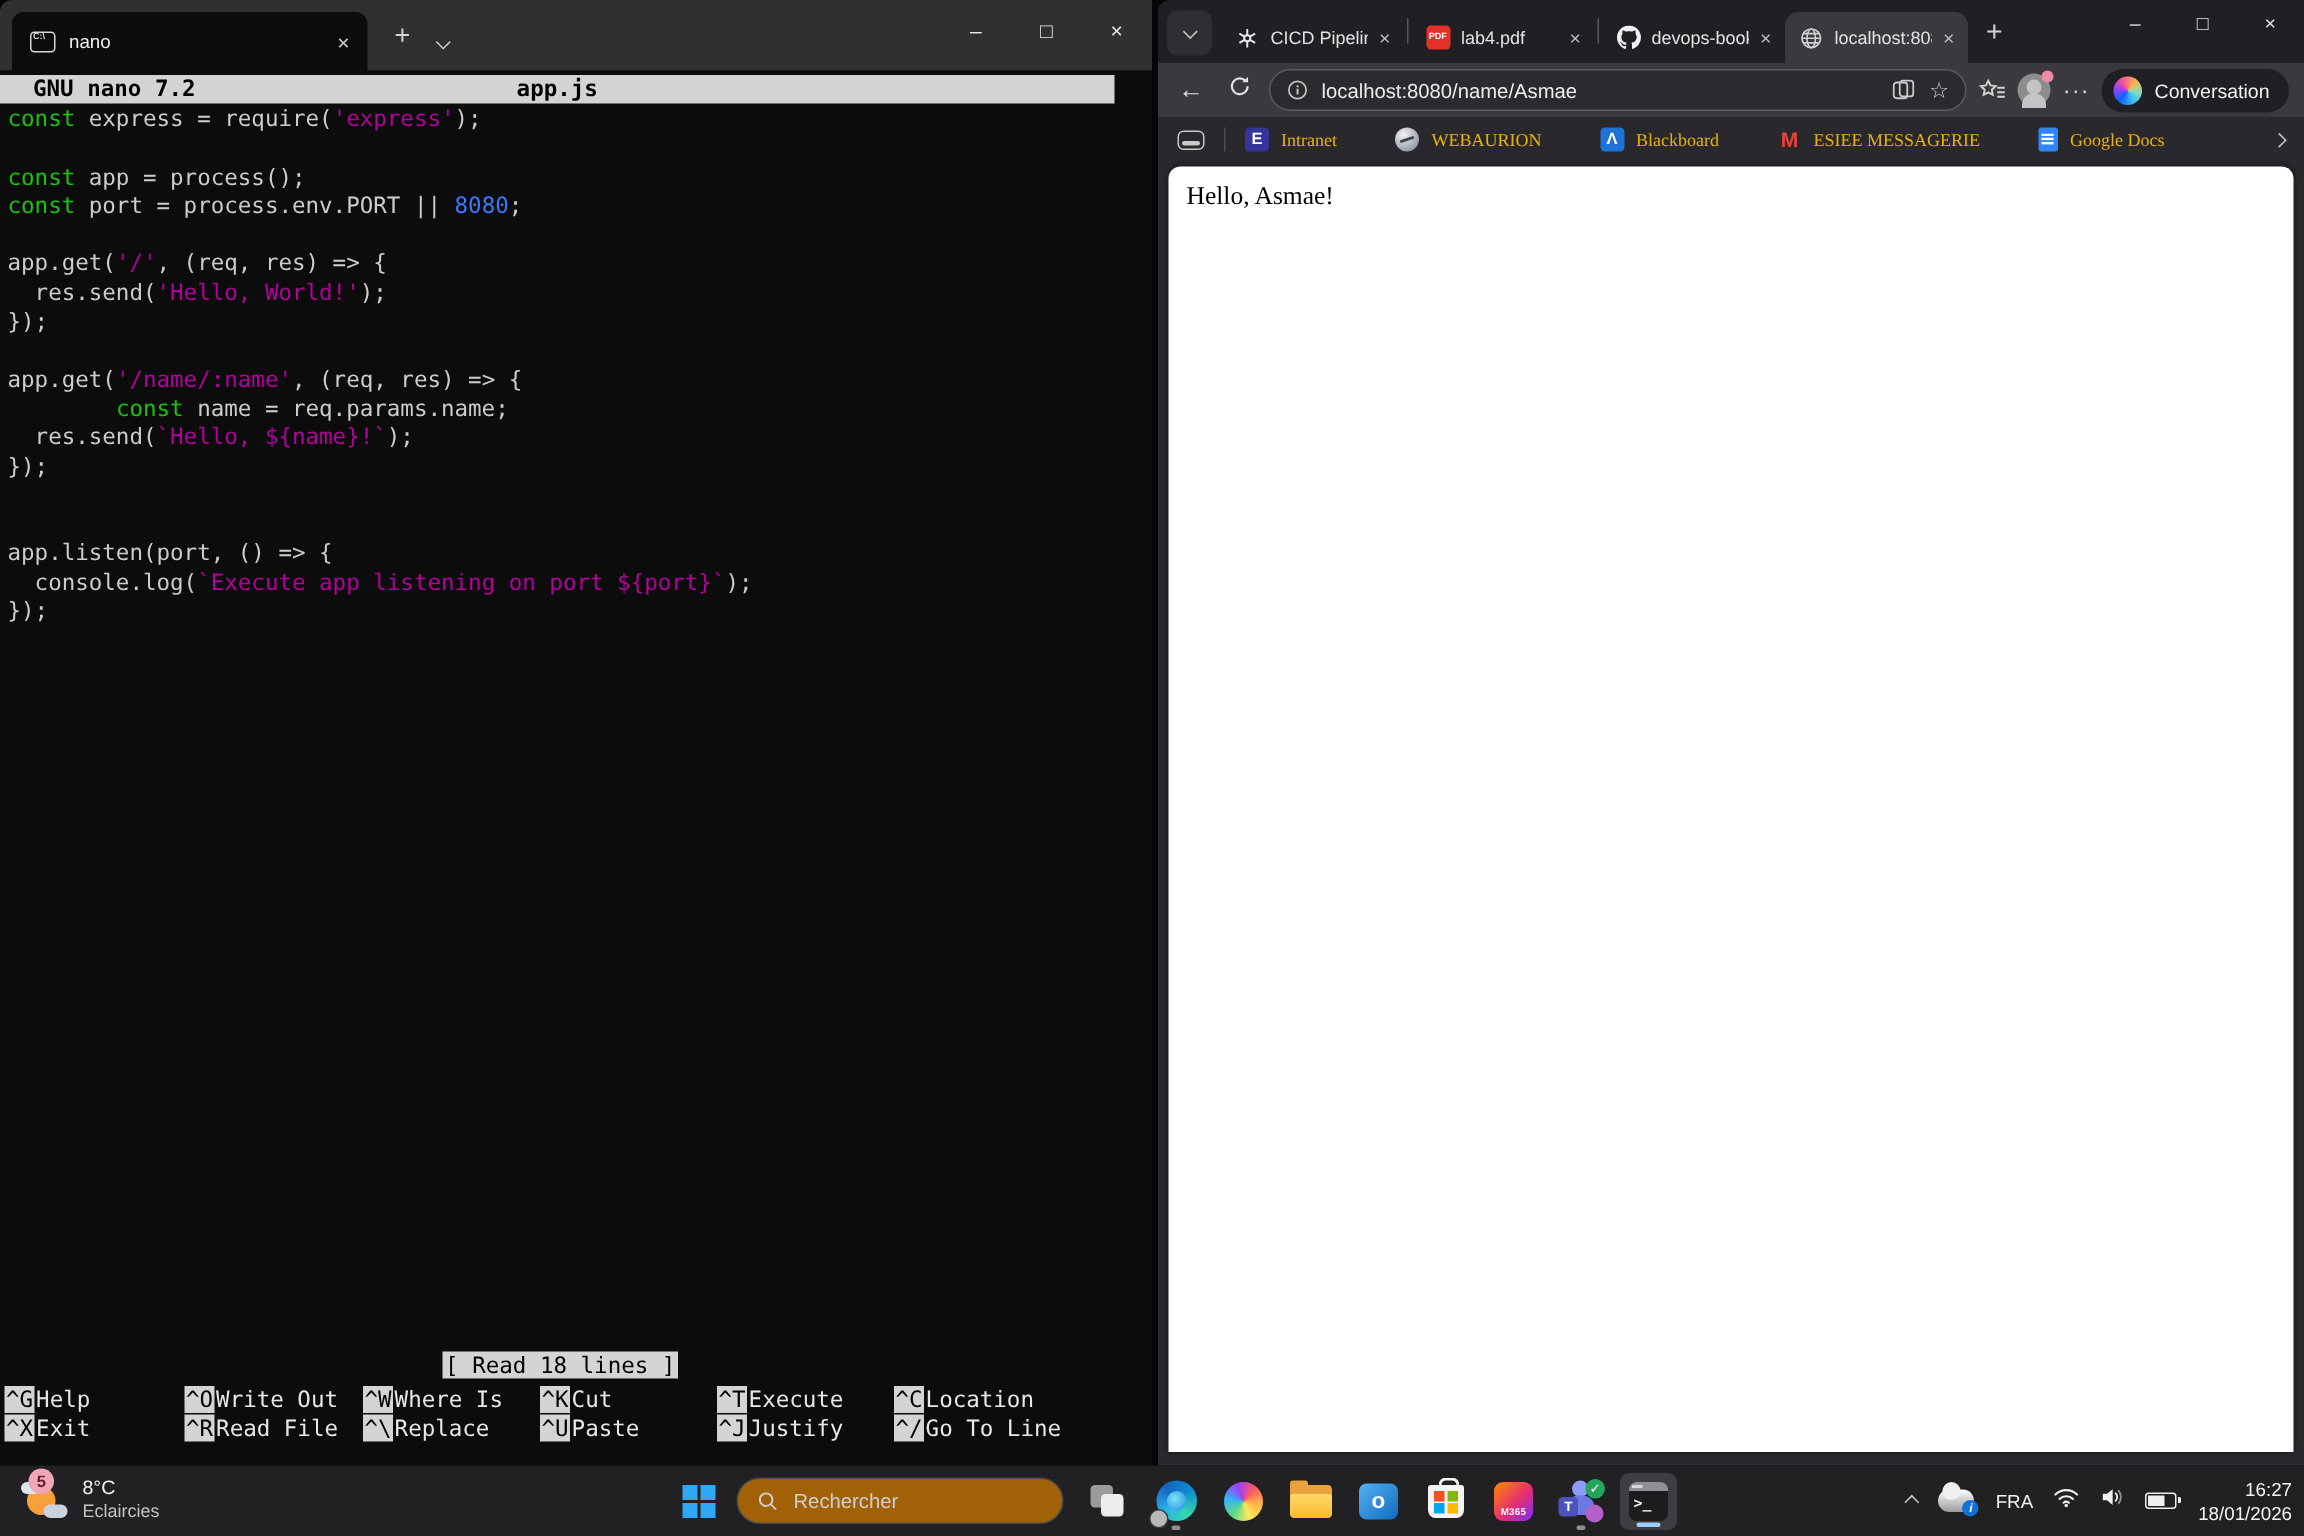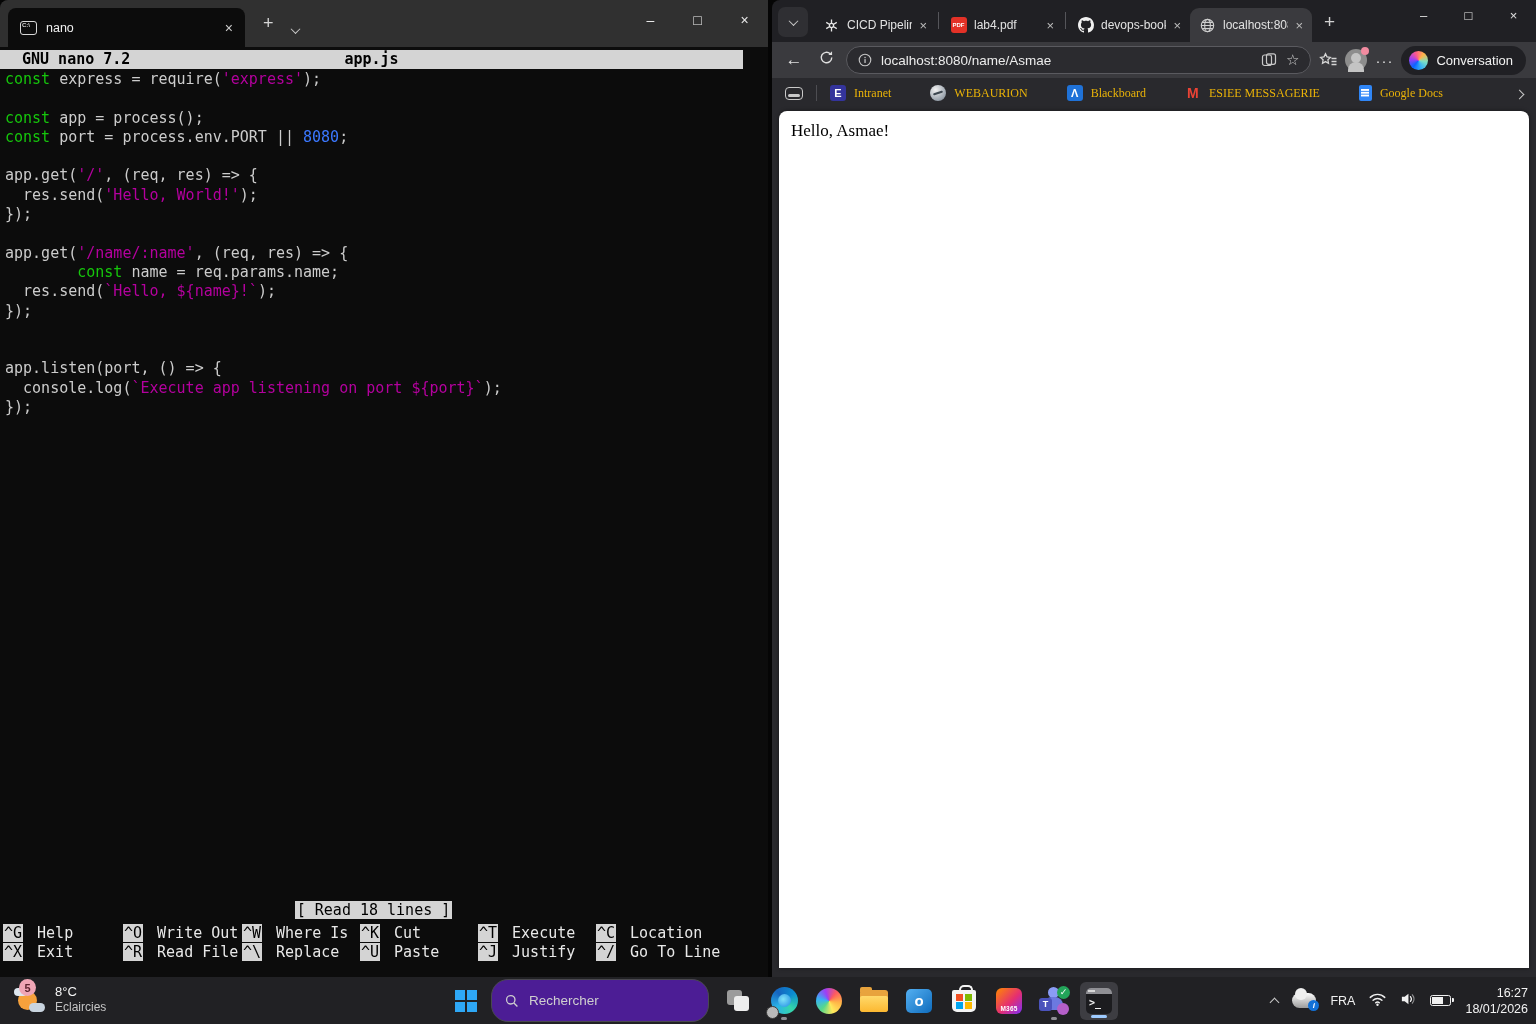--- a/index.html
+++ b/index.html
@@ -38,21 +38,21 @@
   .tok-kw { color:var(--keyword_green); }
   .tok-str { color:var(--string_magenta); }
   .tok-num { color:var(--number_blue); }
   .tok-pl { color:var(--terminal_fg); }
   .nano-footer { position:absolute; left:3px; right:24px; bottom:15px; }
   .nano-status-row { text-align:center; height:19px; margin-bottom:4px; }
   .nano-status { background:#d4d4d4; color:#000; padding:0 2px; }
   .nano-shortcuts { display:grid; grid-template-columns:120px 119px 118px 118px 118px 1fr; line-height:19px; }
   .sc { white-space:nowrap; }
   .sc-key { background:#d4d4d4; color:#000; padding:0 1px; }
-  .sc-label { color:#e8e8e8; margin-left:14px; }
+  .sc-label { color:#e8e8e8; margin-left:1px; }
 
   
   .bwin { position:absolute; left:772px; top:0; width:764px; height:977px; background:#202024; border-radius:8px 0 0 0; color:#ccc; }
   .tabstrip { position:relative; height:42px; display:flex; align-items:flex-end; padding-left:6px; }
   .tabsearch { width:30px; height:30px; margin:0 6px 6px 0; border-radius:7px; background:#2f2f33;
                display:flex; align-items:center; justify-content:center; align-self:flex-start; margin-top:7px; }
   .b-tab { height:34px; width:122px; display:flex; align-items:center; padding:0 9px; border-radius:9px 9px 0 0; gap:7px; flex:none; }
   .b-tab.active { background:#3a3a3e; }
   .b-tab-title { flex:1; overflow:hidden; white-space:nowrap; font-size:12px; color:#e2e2e2; }
   .b-tab-close { color:#bdbdbd; font-size:13px; }
@@ -111,21 +111,21 @@
   .w-cloud2 { position:absolute; left:2px; top:6px; width:13px; height:8px; border-radius:7px; background:#dde6ee; }
   .w-badge { position:absolute; left:7px; top:-3px; width:17px; height:17px; border-radius:50%; background:#f0a6b6;
              color:#5d2430; font-size:11px; font-weight:bold; display:flex; align-items:center; justify-content:center; }
   .w-temp { font-size:13px; color:#f4f4f4; line-height:16px; }
   .w-cond { font-size:12px; color:#c4c4c4; line-height:15px; }
 
   .tb-center { position:absolute; left:446px; top:0; height:47px; display:flex; align-items:center; gap:5px; }
   .startbtn { width:40px; height:40px; display:flex; align-items:center; justify-content:center; }
   .start-grid { width:22px; height:22px; display:grid; grid-template-columns:10px 10px; grid-template-rows:10px 10px; gap:2px; }
   .start-grid i { background:#2ea7f5; }
-  .searchpill { width:218px; height:43px; border-radius:17px; background:#4c1d95; border:1px solid #49494e;
+  .searchpill { width:218px; height:31px; border-radius:17px; background:#a16207; border:1px solid #49494e;
                 display:flex; align-items:center; gap:10px; padding:0 13px; margin-right:5px; }
   .search-label { color:#cfcfcf; font-size:13.5px; }
   .tb-ico { position:relative; width:40px; height:40px; display:flex; align-items:center; justify-content:center; }
   .run-dot { position:absolute; bottom:1px; left:50%; transform:translateX(-50%); width:6px; height:3px; border-radius:2px; background:#8f8f94; }
   .taskview-b { position:absolute; left:8px; top:9px; width:15px; height:15px; border-radius:3px; background:#9b9b9b; }
   .taskview-f { position:absolute; left:15px; top:15px; width:15px; height:15px; border-radius:3px; background:#ededed; }
   .edge-ico { width:27px; height:27px; border-radius:50%;
         background:conic-gradient(from 140deg,#35d6a9,#2bb3e8,#1565c0,#0b8bd0,#35d6a9); position:relative; }
   .edge-ico::after { content:""; position:absolute; left:7px; top:7px; width:13px; height:13px; border-radius:50%;
         background:radial-gradient(circle at 40% 40%, #7fe3f7, #1e88e5); }

